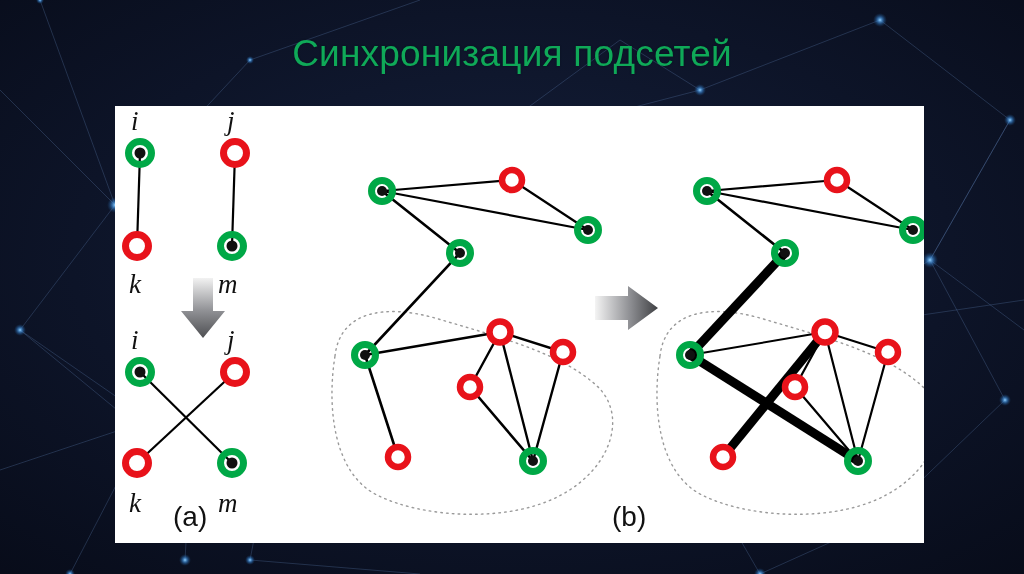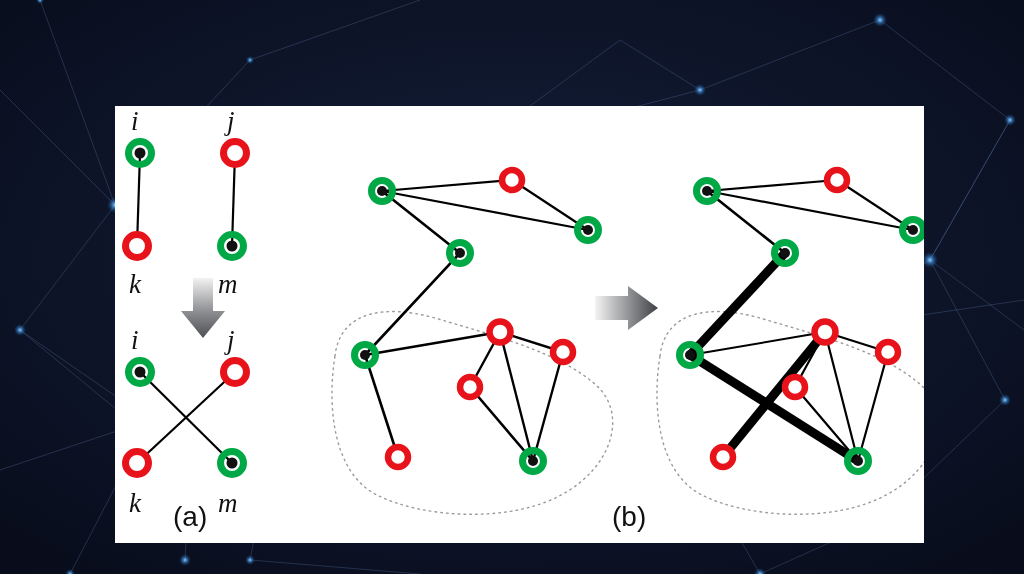--- a/index.html
+++ b/index.html
@@ -95,20 +95,21 @@
     <circle cx="250" cy="560" r="5" fill="url(#dotGlow)"></circle>
     <circle cx="70" cy="574" r="5" fill="url(#dotGlow)"></circle>
     <circle cx="250" cy="60" r="4" fill="url(#dotGlow)"></circle>
     <circle cx="700" cy="470" r="5" fill="url(#dotGlow)"></circle>
     <circle cx="40" cy="0" r="4" fill="url(#dotGlow)"></circle>
   </g>
 </svg>
 
 <div id="slide">
 
+  <div id="title">Синхронизация подсетей</div>
 
   <div id="figure">
     <svg id="fig-svg" viewBox="0 0 809 437" preserveAspectRatio="none">
 
       <g>
 
         <g stroke="#000" stroke-width="2.2" fill="none">
           <line x1="25" y1="47" x2="22" y2="140"></line>
           <line x1="120" y1="47" x2="117" y2="140"></line>
         </g>

